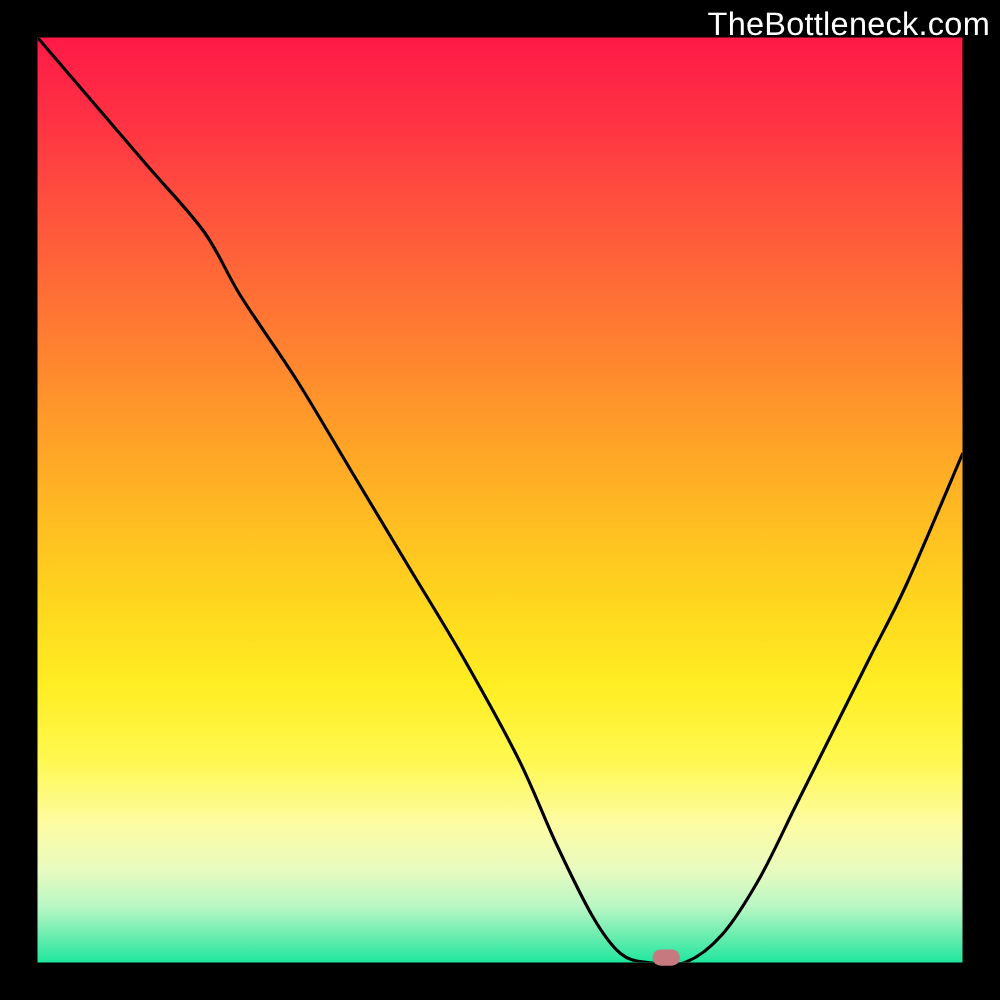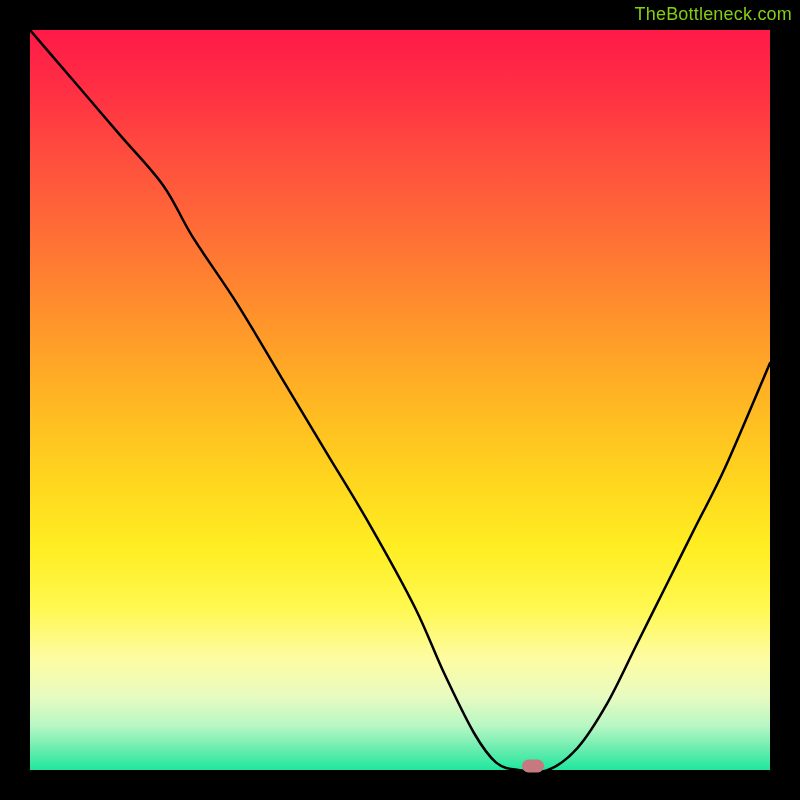--- a/index.html
+++ b/index.html
@@ -14,22 +14,22 @@
   .frame {
     position: relative;
     width: 800px;
     height: 800px;
     background: #000;
   }
   .watermark {
     position: absolute;
     top: 4px;
     right: 8px;
-    color: #84cc16;
-    font-size: 18px;
+    color: #ffffff;
+    font-size: 26px;
     font-weight: 500;
     letter-spacing: 0.2px;
     user-select: none;
   }
   .plot-bg {
     position: absolute;
     left: 30px;
     top: 30px;
     width: 740px;
     height: 740px;

